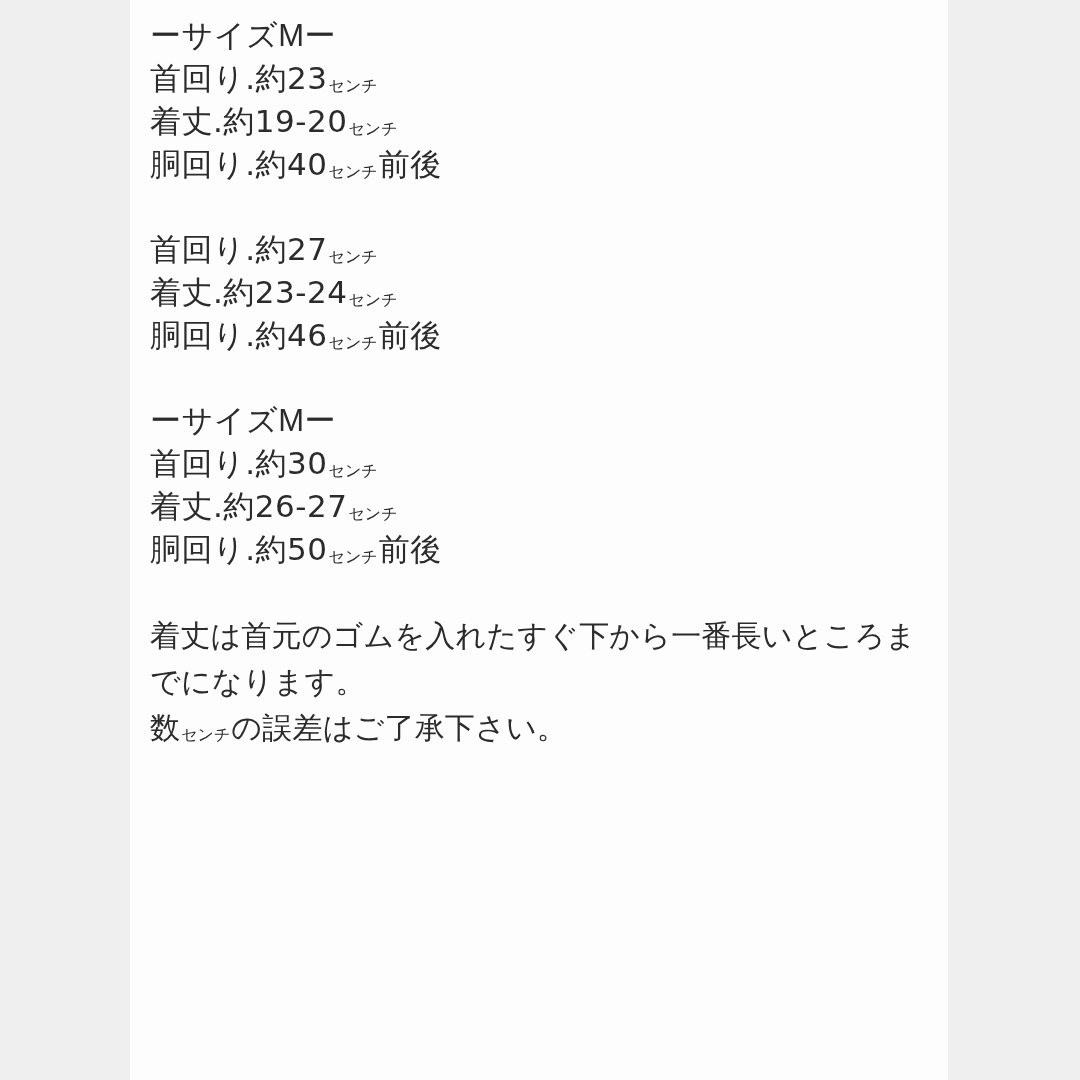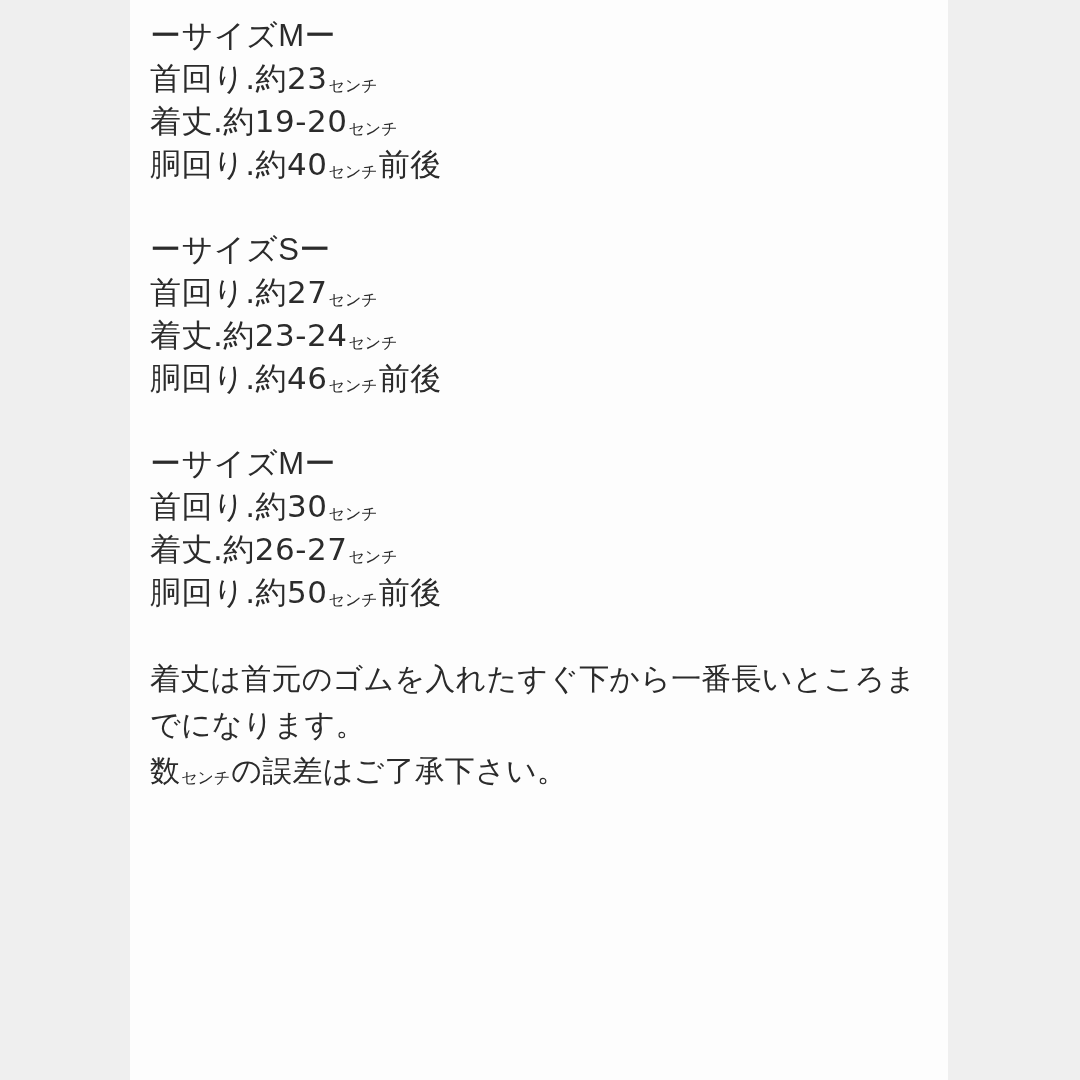--- a/index.html
+++ b/index.html
@@ -109,21 +109,20 @@
         </div>
         <div class="line">
           <span>胴回り.約</span><span>40</span><span class="unit">
               <span>セン</span>
               <span>チ</span>
             </span><span>前後</span>
         </div>
       </div>
 
       <div class="group">
-        <div class="size-head">ーサイズSー</div>
         <div class="line">
           <span>首回り.約</span><span>27</span><span class="unit">
               <span>セン</span>
               <span>チ</span>
             </span><span></span>
         </div>
         <div class="line">
           <span>着丈.約</span><span>23-24</span><span class="unit">
               <span>セン</span>
               <span>チ</span>

